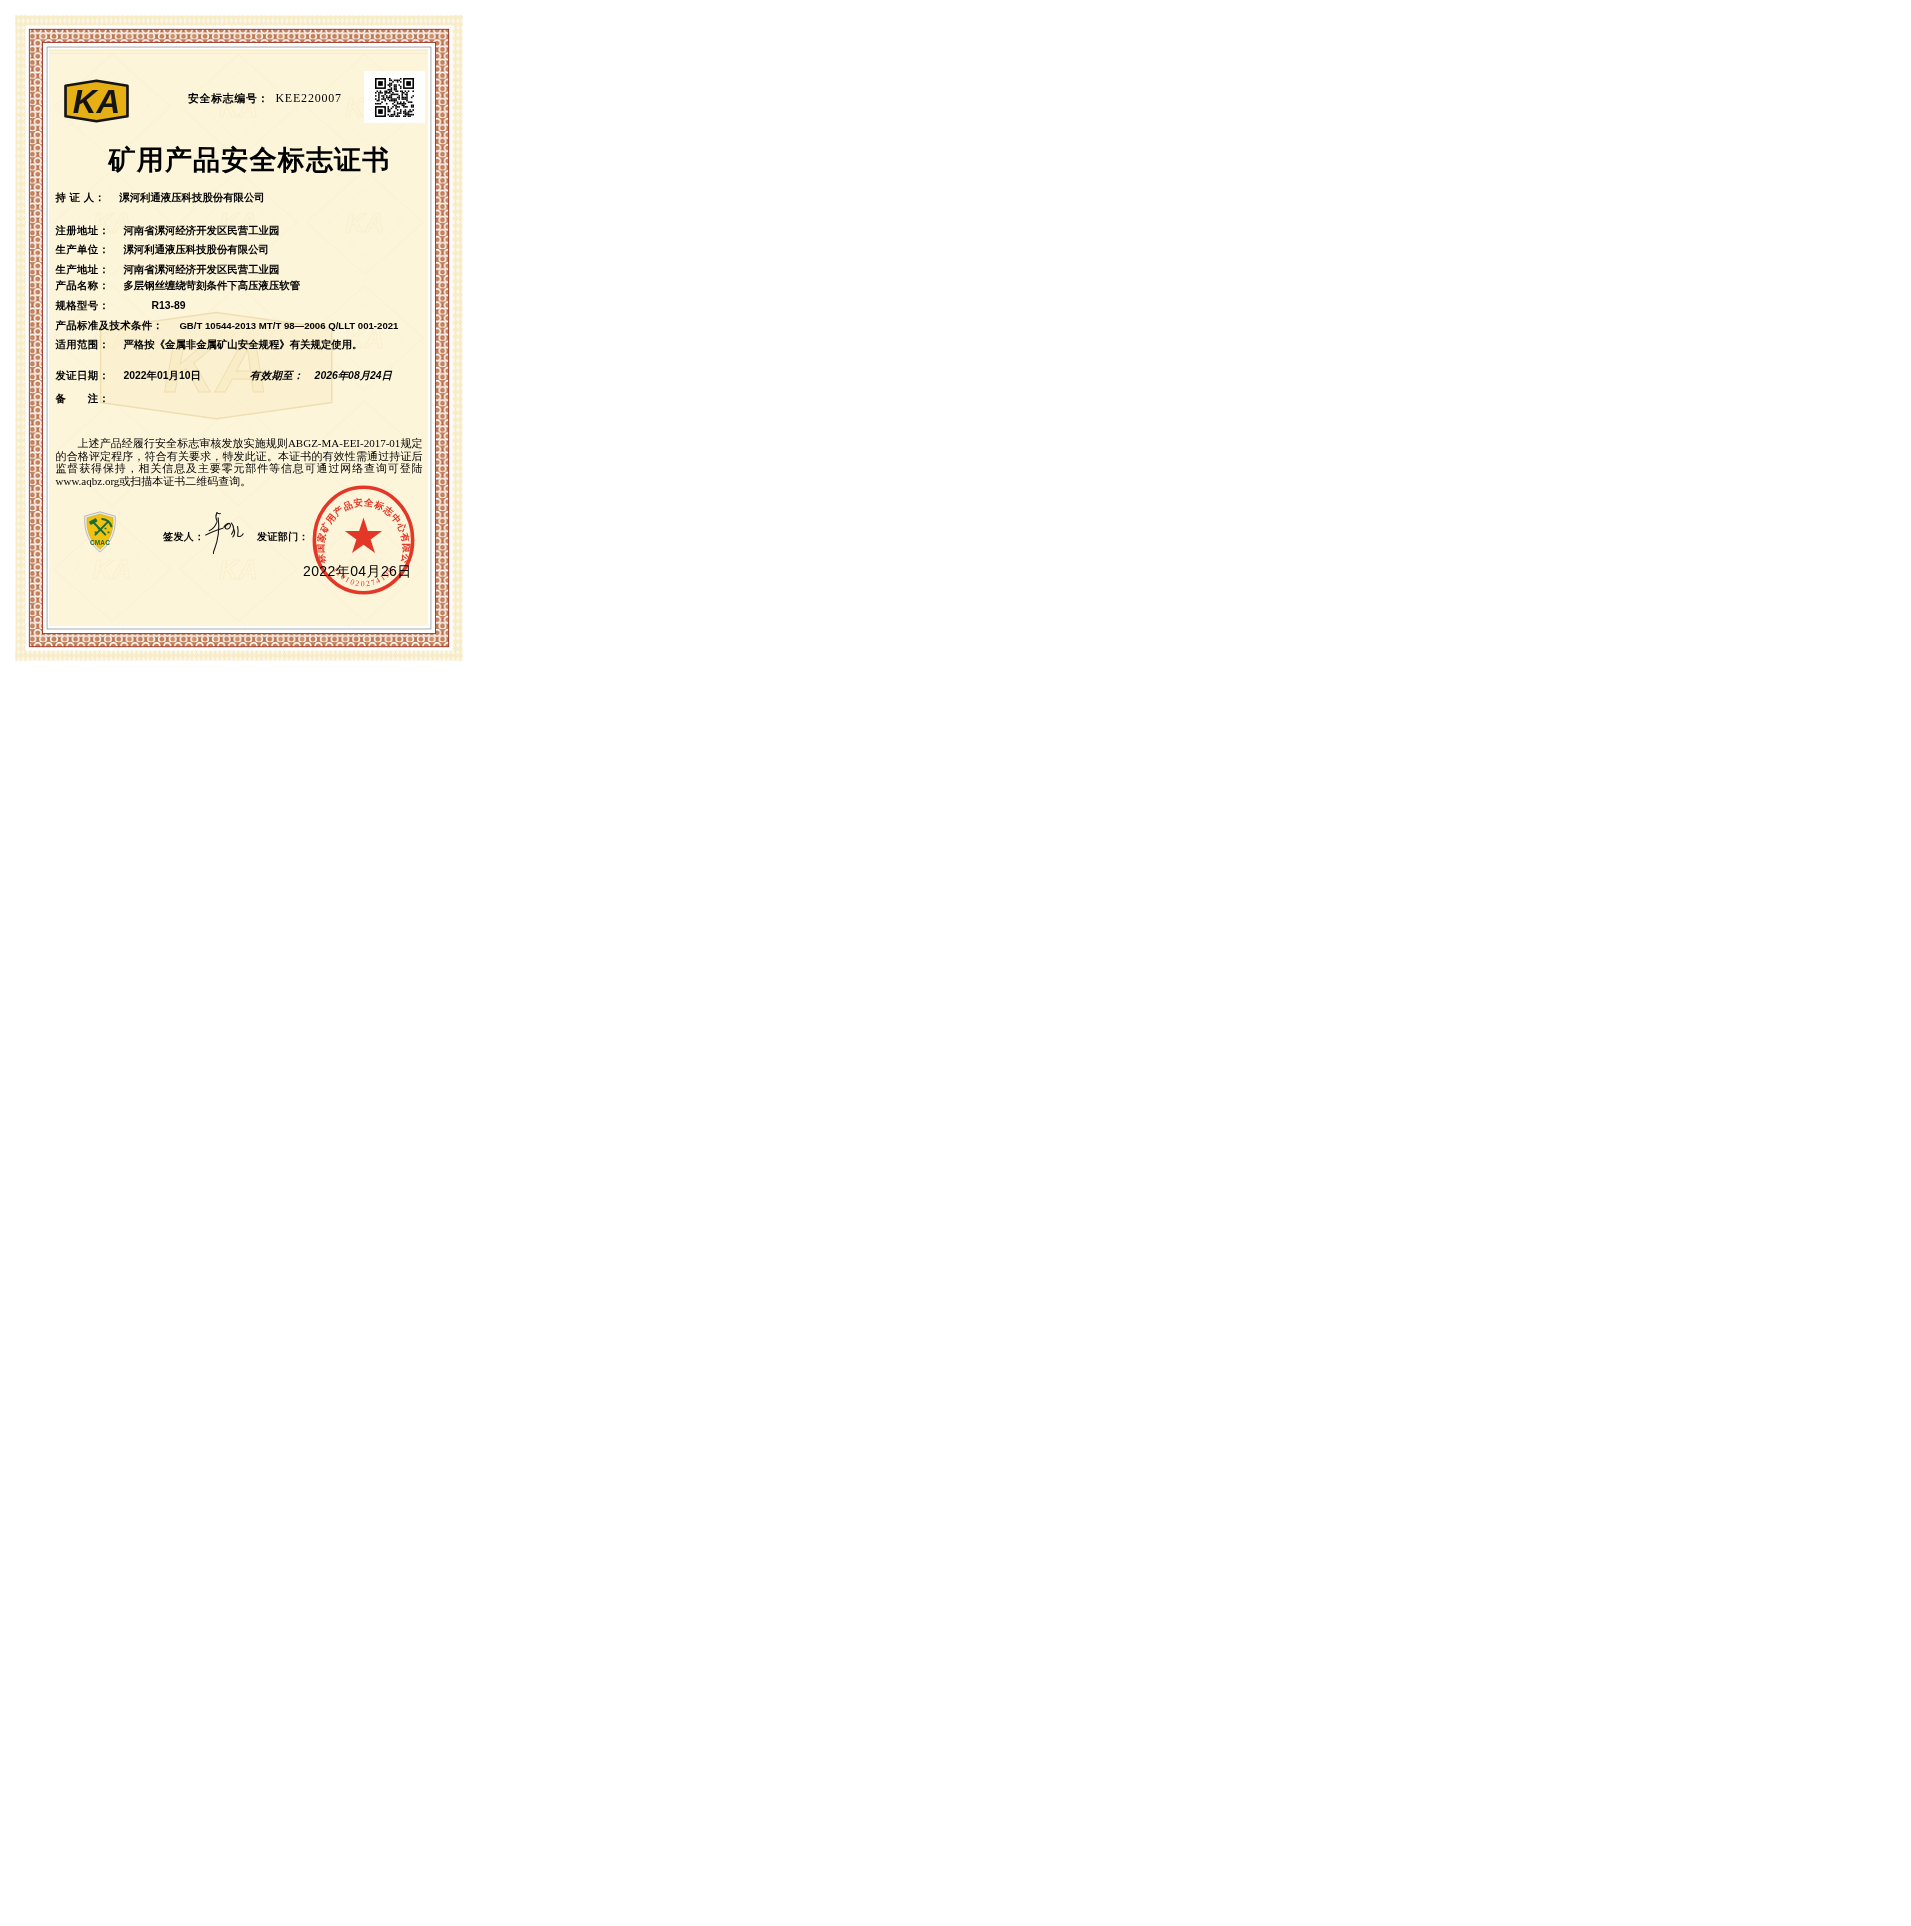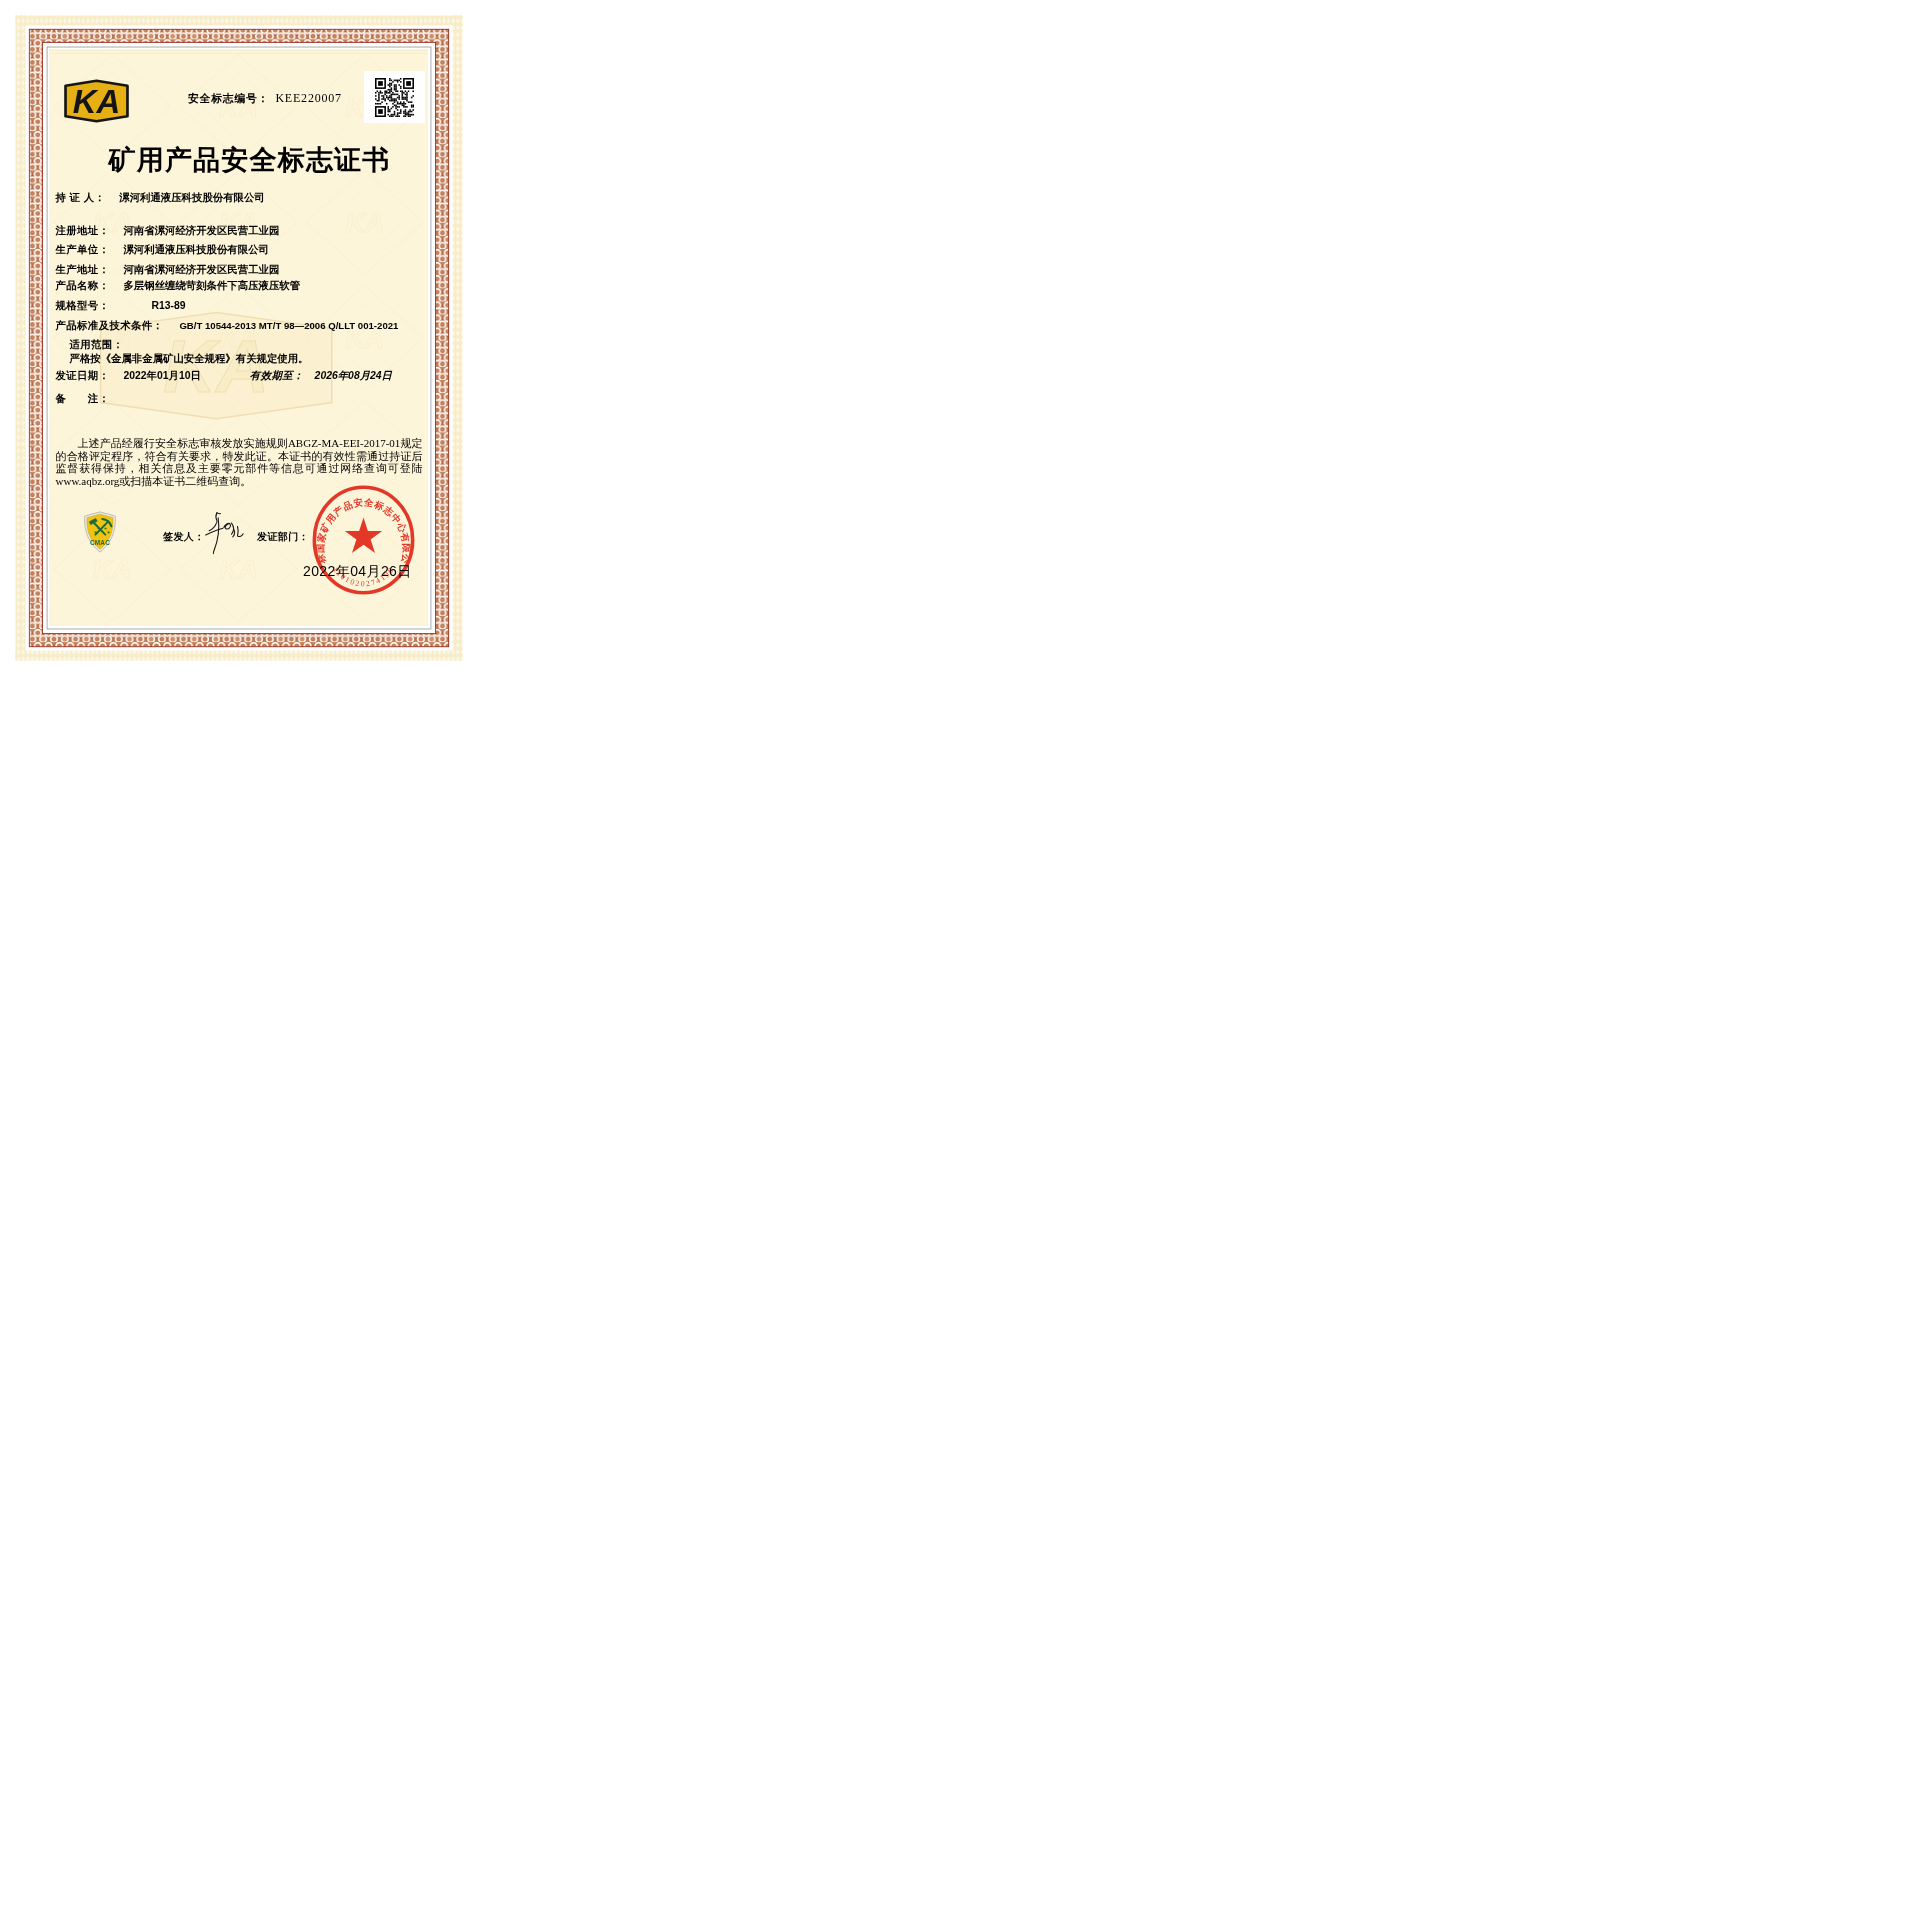--- a/index.html
+++ b/index.html
@@ -347,21 +347,21 @@
     <span class="val" style="margin-left:14px;">多层钢丝缠绕苛刻条件下高压液压软管</span>
   </div>
   <div class="abs frow" style="left:6.5px;top:250px;">
     <span class="lbl">规格型号：</span>
     <span class="val val-num" style="margin-left:14px;padding-left:28px;">R13-89</span>
   </div>
   <div class="abs frow" style="left:6.5px;top:270px;">
     <span class="lbl">产品标准及技术条件：</span>
     <span class="val val-num" style="margin-left:16px;font-size:9.6px;">GB/T 10544-2013 MT/T 98—2006 Q/LLT 001-2021</span>
   </div>
-  <div class="abs frow" style="left:6.5px;top:289px;flex-direction:column;">
+  <div class="abs frow" style="left:6.5px;top:289px;">
     <span class="lbl">适用范围：</span>
     <span class="val" style="margin-left:14px;font-weight:600;">严格按《金属非金属矿山安全规程》有关规定使用。</span>
   </div>
 
   <div class="abs frow" style="left:6.5px;top:320px;">
     <span class="lbl">发证日期：</span>
     <span class="val val-num" style="margin-left:14px;">2022年01月10日</span>
     <span class="lbl" style="margin-left:49px;font-style:italic;">有效期至：</span>
     <span class="val val-num" style="margin-left:10.8px;font-style:italic;">2026年08月24日</span>
   </div>

